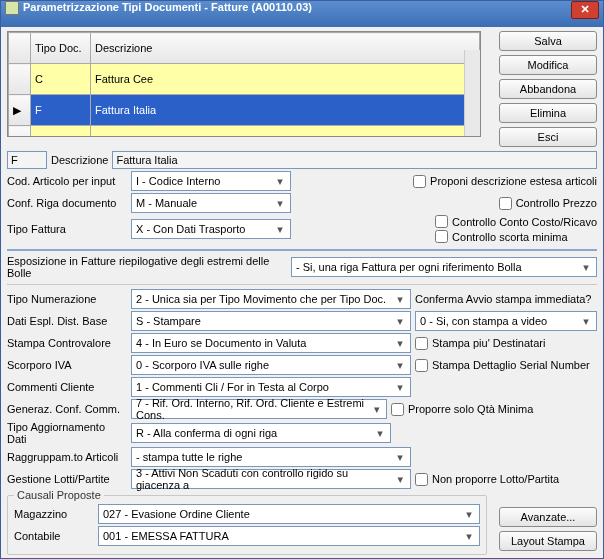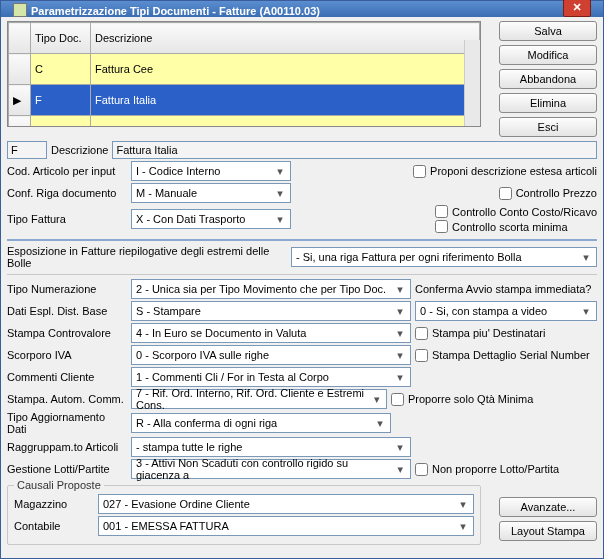--- a/index.html
+++ b/index.html
@@ -1,18 +1,18 @@
 <!DOCTYPE html>
 <html><head>
 <meta charset="utf-8">
 <style>
   * { box-sizing: border-box; font-family: "Segoe UI", Tahoma, sans-serif; font-size: 11px; }
   body { margin: 0; background: #fff; }
   .win { width: 604px; height: 559px; border: 1px solid #3b5d9b; background: #f0f0f0; display: flex; flex-direction: column; }
-  .titlebar { height: 16px; background: linear-gradient(#5a8ed0,#3b6db3); color:#fff; display:flex; align-items:flex-end; padding:0 12px; }
+  .titlebar { height: 26px; background: linear-gradient(#5a8ed0,#3b6db3); color:#fff; display:flex; align-items:flex-start; padding:0 4px; }
   .titlebar .ico { width:14px; height:14px; background:#d6e6a8; border:1px solid #777; margin-right:4px; }
   .titlebar .t { flex:1; font-weight:bold; }
   .titlebar .close { width:28px; height:18px; background:#d04030; color:#fff; text-align:center; border:1px solid #7a1d14; border-radius:2px; line-height:14px; font-weight:bold; }
   .body { flex:1; padding:4px 6px 6px 6px; overflow:hidden; }
   .toprow { display:flex; gap:6px; }
   .gridwrap { flex:1; border:1px solid #888; background:#fff; height:106px; overflow:hidden; position:relative; }
   table.grid { border-collapse:collapse; width:100%; }
   table.grid th, table.grid td { border:1px solid #aaa; padding:1px 4px; height:31px; text-align:left; }
   table.grid th { background:linear-gradient(#fafafa,#e6e6e6); font-weight:normal; }
   .rowhead { width:22px; background:linear-gradient(#fafafa,#e6e6e6); }
@@ -23,21 +23,21 @@
   .sidebtns { width:110px; display:flex; flex-direction:column; gap:4px; }
   .btn { height:20px; border:1px solid #8a8a8a; border-radius:3px; background:linear-gradient(#fdfdfd,#e4e4e4); text-align:center; line-height:18px; cursor:pointer;margin-left:12px; }
   .form { margin-top:4px; }
   .row { display:flex; align-items:center; margin-bottom:2px; gap:4px; }
   .lbl { width:120px; }
   .tbox { border:1px solid #7a98b8; background:#fff; height:18px; padding:0 3px; line-height:16px; }
   .combo { border:1px solid #7a98b8; background:#fff; height:20px; display:flex; align-items:center; padding:0 2px 0 4px; cursor:pointer; position:relative; }
   .combo .caret { margin-left:auto; width:16px; text-align:center; color:#555; }
   .chk { display:flex; align-items:center; gap:4px; }
   .chk input { margin:0; }
-  .bottom { display:flex; gap:6px; margin-top:6px; }
+  .bottom { display:flex; gap:0; margin-top:6px; }
   .groupbox { flex:1; border:1px solid #c8c8c8; border-radius:2px; padding:8px 6px 6px 6px; position:relative; }
   .groupbox .gtitle { position:absolute; top:-7px; left:6px; background:#f0f0f0; padding:0 3px; color:#333; }
   .botbtns { width:110px; display:flex; flex-direction:column; gap:4px; padding-top:12px; }
   .right-chks { display:flex; flex-direction:column; gap:2px; }
   .hdrline { border-top:2px solid #8aa8d0; margin:6px 0 4px 0; }
   .hdrline2 { border-top:1px solid #c8c8c8; margin:5px 0 4px 0; }
 </style>
 </head>
 <body>
 
@@ -199,21 +199,21 @@
           </label>
       </div>
       <div class="row">
         <div class="lbl">Commenti Cliente</div>
         <div class="combo" style="width:280px">
             <span>1 - Commenti Cli / For in Testa al Corpo</span>
             <span class="caret">▾</span>
           </div>
       </div>
       <div class="row">
-        <div class="lbl">Stampa. Autom. Comm.</div>
+        <div class="lbl">Generaz. Conf. Comm.</div>
         <div class="combo" style="width:256px">
             <span>7 - Rif. Ord. Interno, Rif. Ord. Cliente e Estremi Cons.</span>
             <span class="caret">▾</span>
           </div>
         <label class="chk">
             <input type="checkbox" style="">
             <span>Proporre solo Qtà Minima</span>
           </label>
       </div>
       <div class="row">

